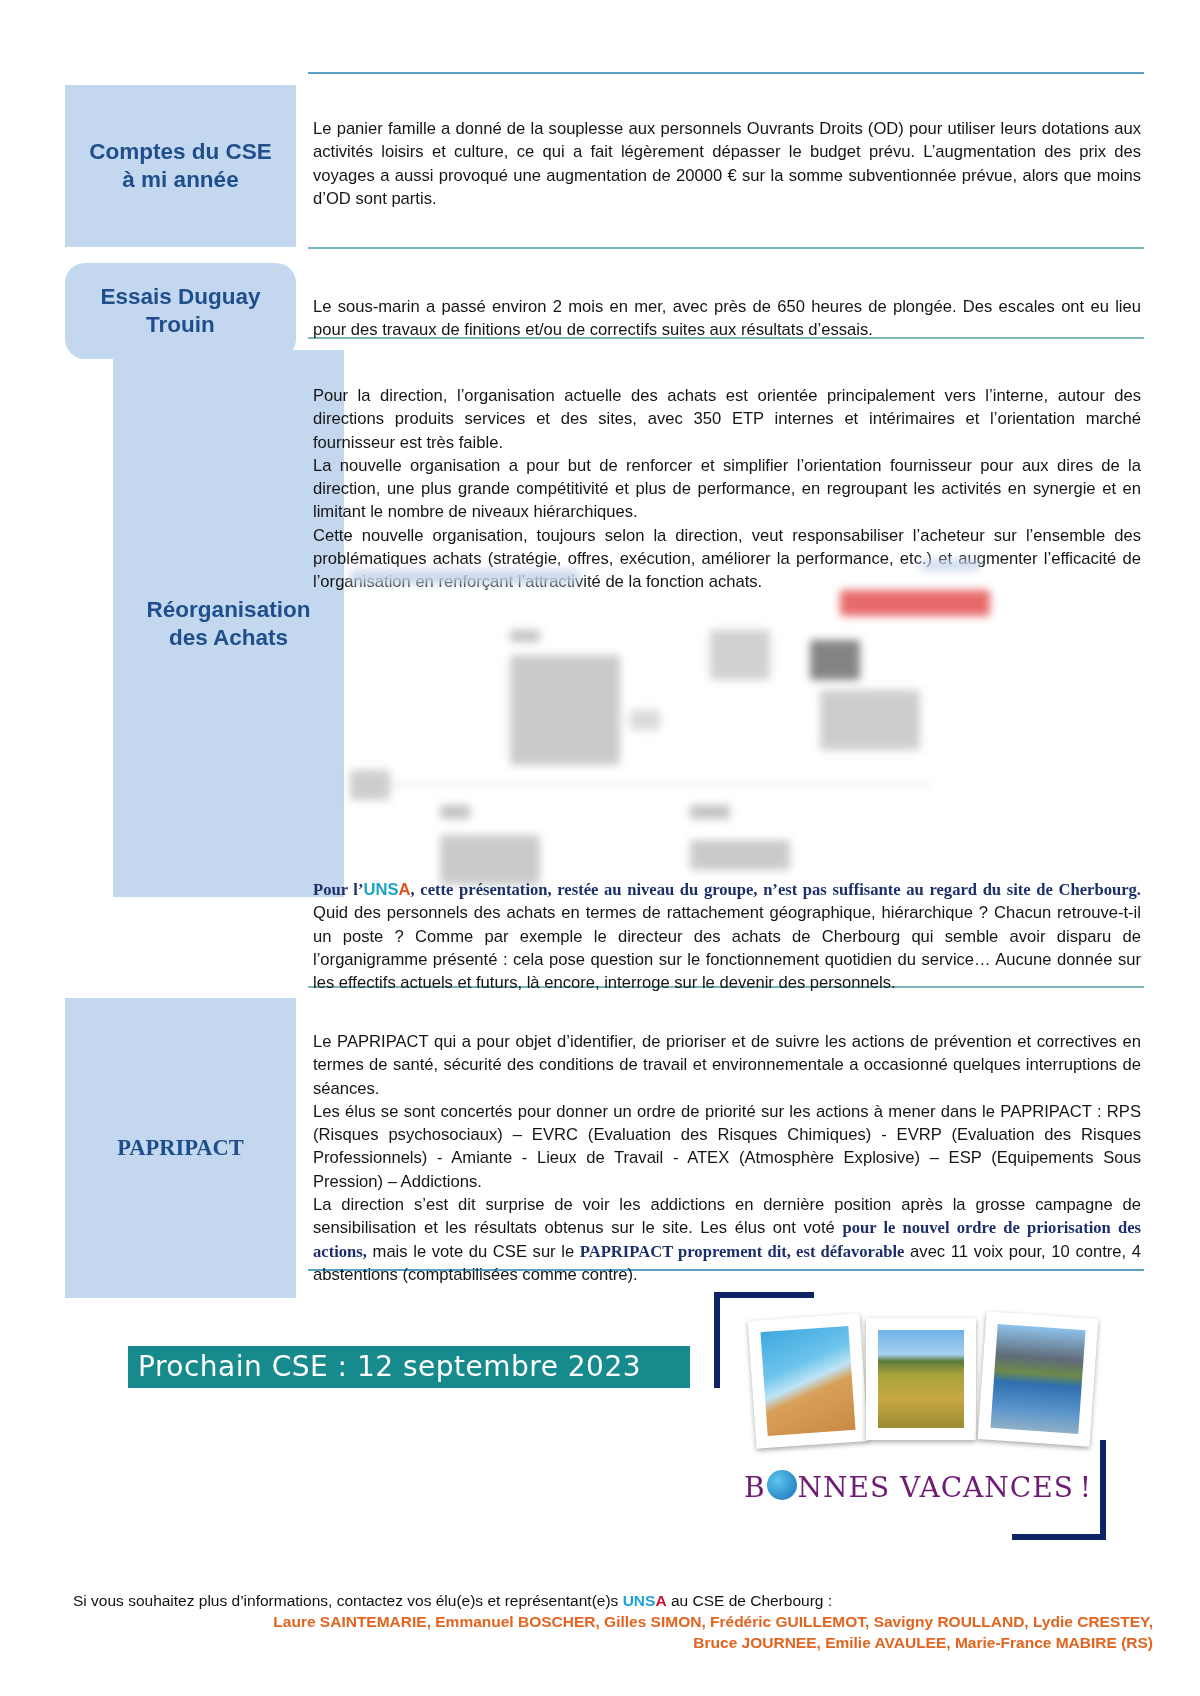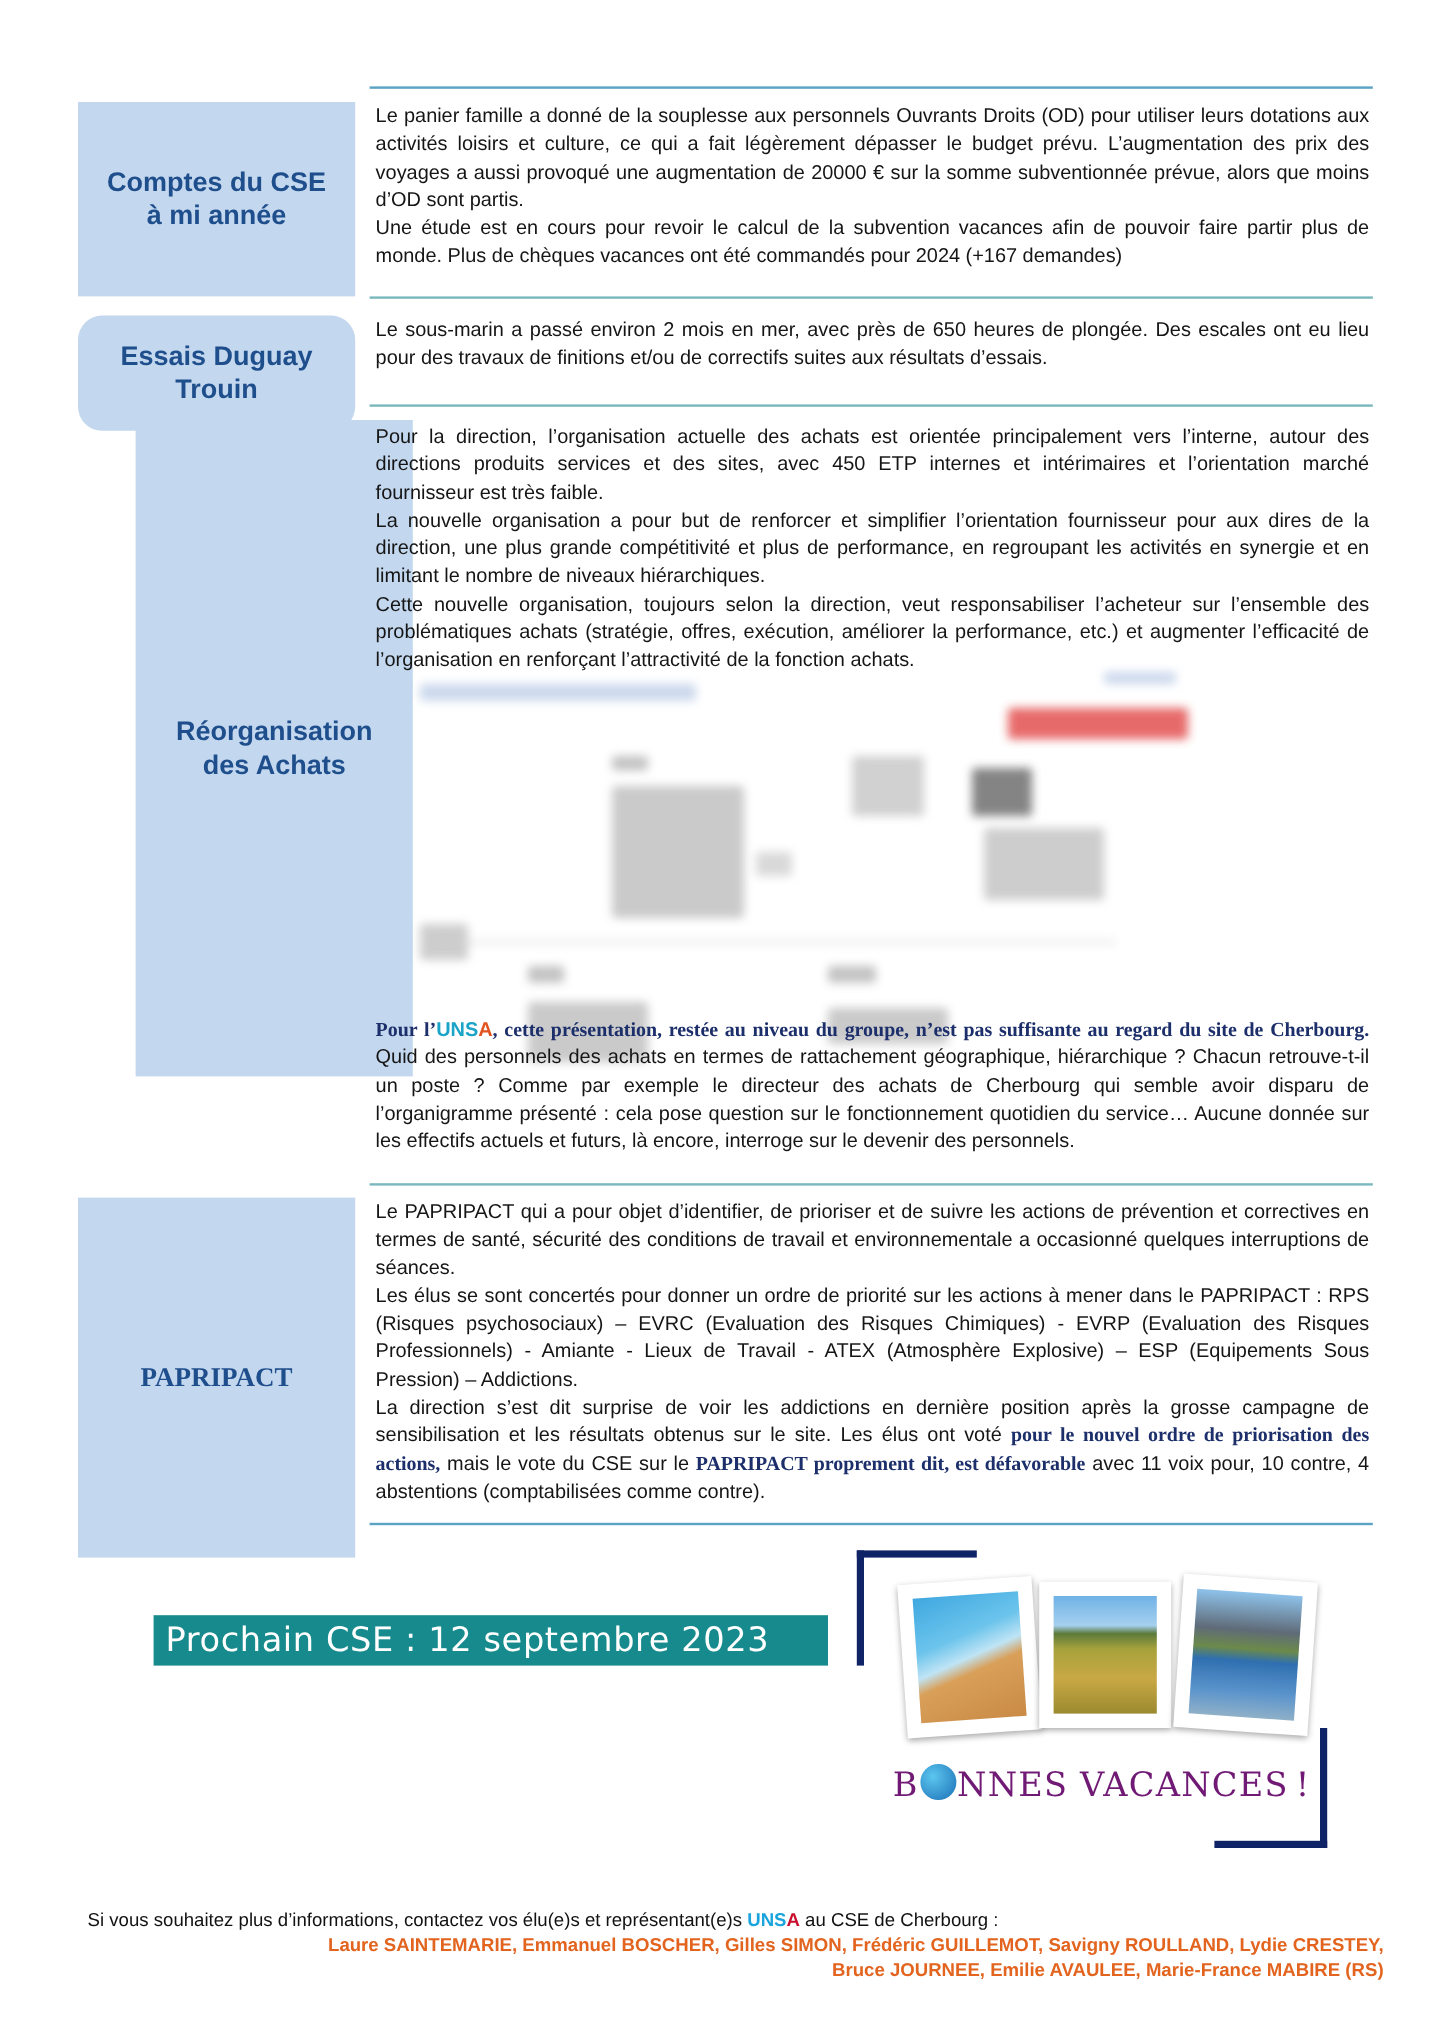--- a/index.html
+++ b/index.html
@@ -15,20 +15,21 @@
     display: flex; align-items: center; justify-content: center; text-align: center;
     color: #1f4e8c; font-weight: bold; font-size: 22.5px; line-height: 28px;
     padding: 0 6px;
   }
   .label-box span { display: block; }
 
   .text-block {
     position: absolute; left: 313px; width: 828px;
     font-size: 16.6px; line-height: 23.3px; text-align: justify;
     color: #151515;
+    margin-top: 32px;
   }
   .text-block p { margin: 0; }
   .b-navy { color: #1c2f6b; font-weight: bold; font-family: Liberation Serif, serif; }
   .unsa-u { color: #1aa4c8; font-weight: bold; }
   .unsa-a { color: #e2541f; font-weight: bold; }
 
   .orgchart {
     position: absolute; left: 330px; top: 560px; width: 700px; height: 285px;
     filter: blur(4px); opacity: 0.9;
   }
@@ -76,41 +77,40 @@
 <div class="rule" style="top:1269px;"></div>
 
 <div class="label-box" style="top:85px;height:162px;">
   <div>
     <span>Comptes du CSE</span>
     <span>à mi année</span>
   </div>
 </div>
 <div class="text-block" style="top:85px;">
   <p>Le panier famille a donné de la souplesse aux personnels Ouvrants Droits (OD) pour utiliser leurs dotations aux activités loisirs et culture, ce qui a fait légèrement dépasser le budget prévu. L’augmentation des prix des voyages a aussi provoqué une augmentation de 20000 € sur la somme subventionnée prévue, alors que moins d’OD sont partis.</p>
-  <p>Une étude est en cours pour revoir le calcul de la subvention vacances afin de pouvoir faire partir plus de monde. Plus de chèques vacances ont été commandés pour 2024 (+167 demandes)</p>
 </div>
 
 <div class="label-box" style="top:263px;height:96px;border-radius:20px;">
   <div>
     <span>Essais Duguay</span>
     <span>Trouin</span>
   </div>
 </div>
 <div class="text-block" style="top:263px;">
   <p>Le sous-marin a passé environ 2 mois en mer, avec près de 650 heures de plongée. Des escales ont eu lieu pour des travaux de finitions et/ou de correctifs suites aux résultats d’essais.</p>
 </div>
 
 <div class="label-box" style="top:350px;height:547px;margin-left:48px;">
   <div>
     <span>Réorganisation</span>
     <span>des Achats</span>
   </div>
 </div>
 <div class="text-block" style="top:352px;">
-  <p>Pour la direction, l’organisation actuelle des achats est orientée principalement vers l’interne, autour des directions produits services et des sites, avec 450 ETP internes et intérimaires et l’orientation marché fournisseur est très faible.</p>
+  <p>Pour la direction, l’organisation actuelle des achats est orientée principalement vers l’interne, autour des directions produits services et des sites, avec 350 ETP internes et intérimaires et l’orientation marché fournisseur est très faible.</p>
   <p>La nouvelle organisation a pour but de renforcer et simplifier l’orientation fournisseur pour aux dires de la direction, une plus grande compétitivité et plus de performance, en regroupant les activités en synergie et en limitant le nombre de niveaux hiérarchiques.</p>
   <p>Cette nouvelle organisation, toujours selon la direction, veut responsabiliser l’acheteur sur l’ensemble des problématiques achats (stratégie, offres, exécution, améliorer la performance, etc.) et augmenter l’efficacité de l’organisation en renforçant l’attractivité de la fonction achats.</p>
 </div>
 
 <div class="orgchart" title="organigramme (flouté)">
   <div class="blk" style="left:20px;top:10px;width:230px;height:14px;background:#c6d4ea;"></div>
   <div class="blk" style="left:510px;top:30px;width:150px;height:26px;background:#e55a5a;"></div>
   <div class="blk" style="left:590px;top:0px;width:60px;height:10px;background:#c6d4ea;"></div>
   <div class="blk" style="left:180px;top:70px;width:30px;height:12px;"></div>
   <div class="blk" style="left:180px;top:95px;width:110px;height:110px;background:#c4c4c4;"></div>

